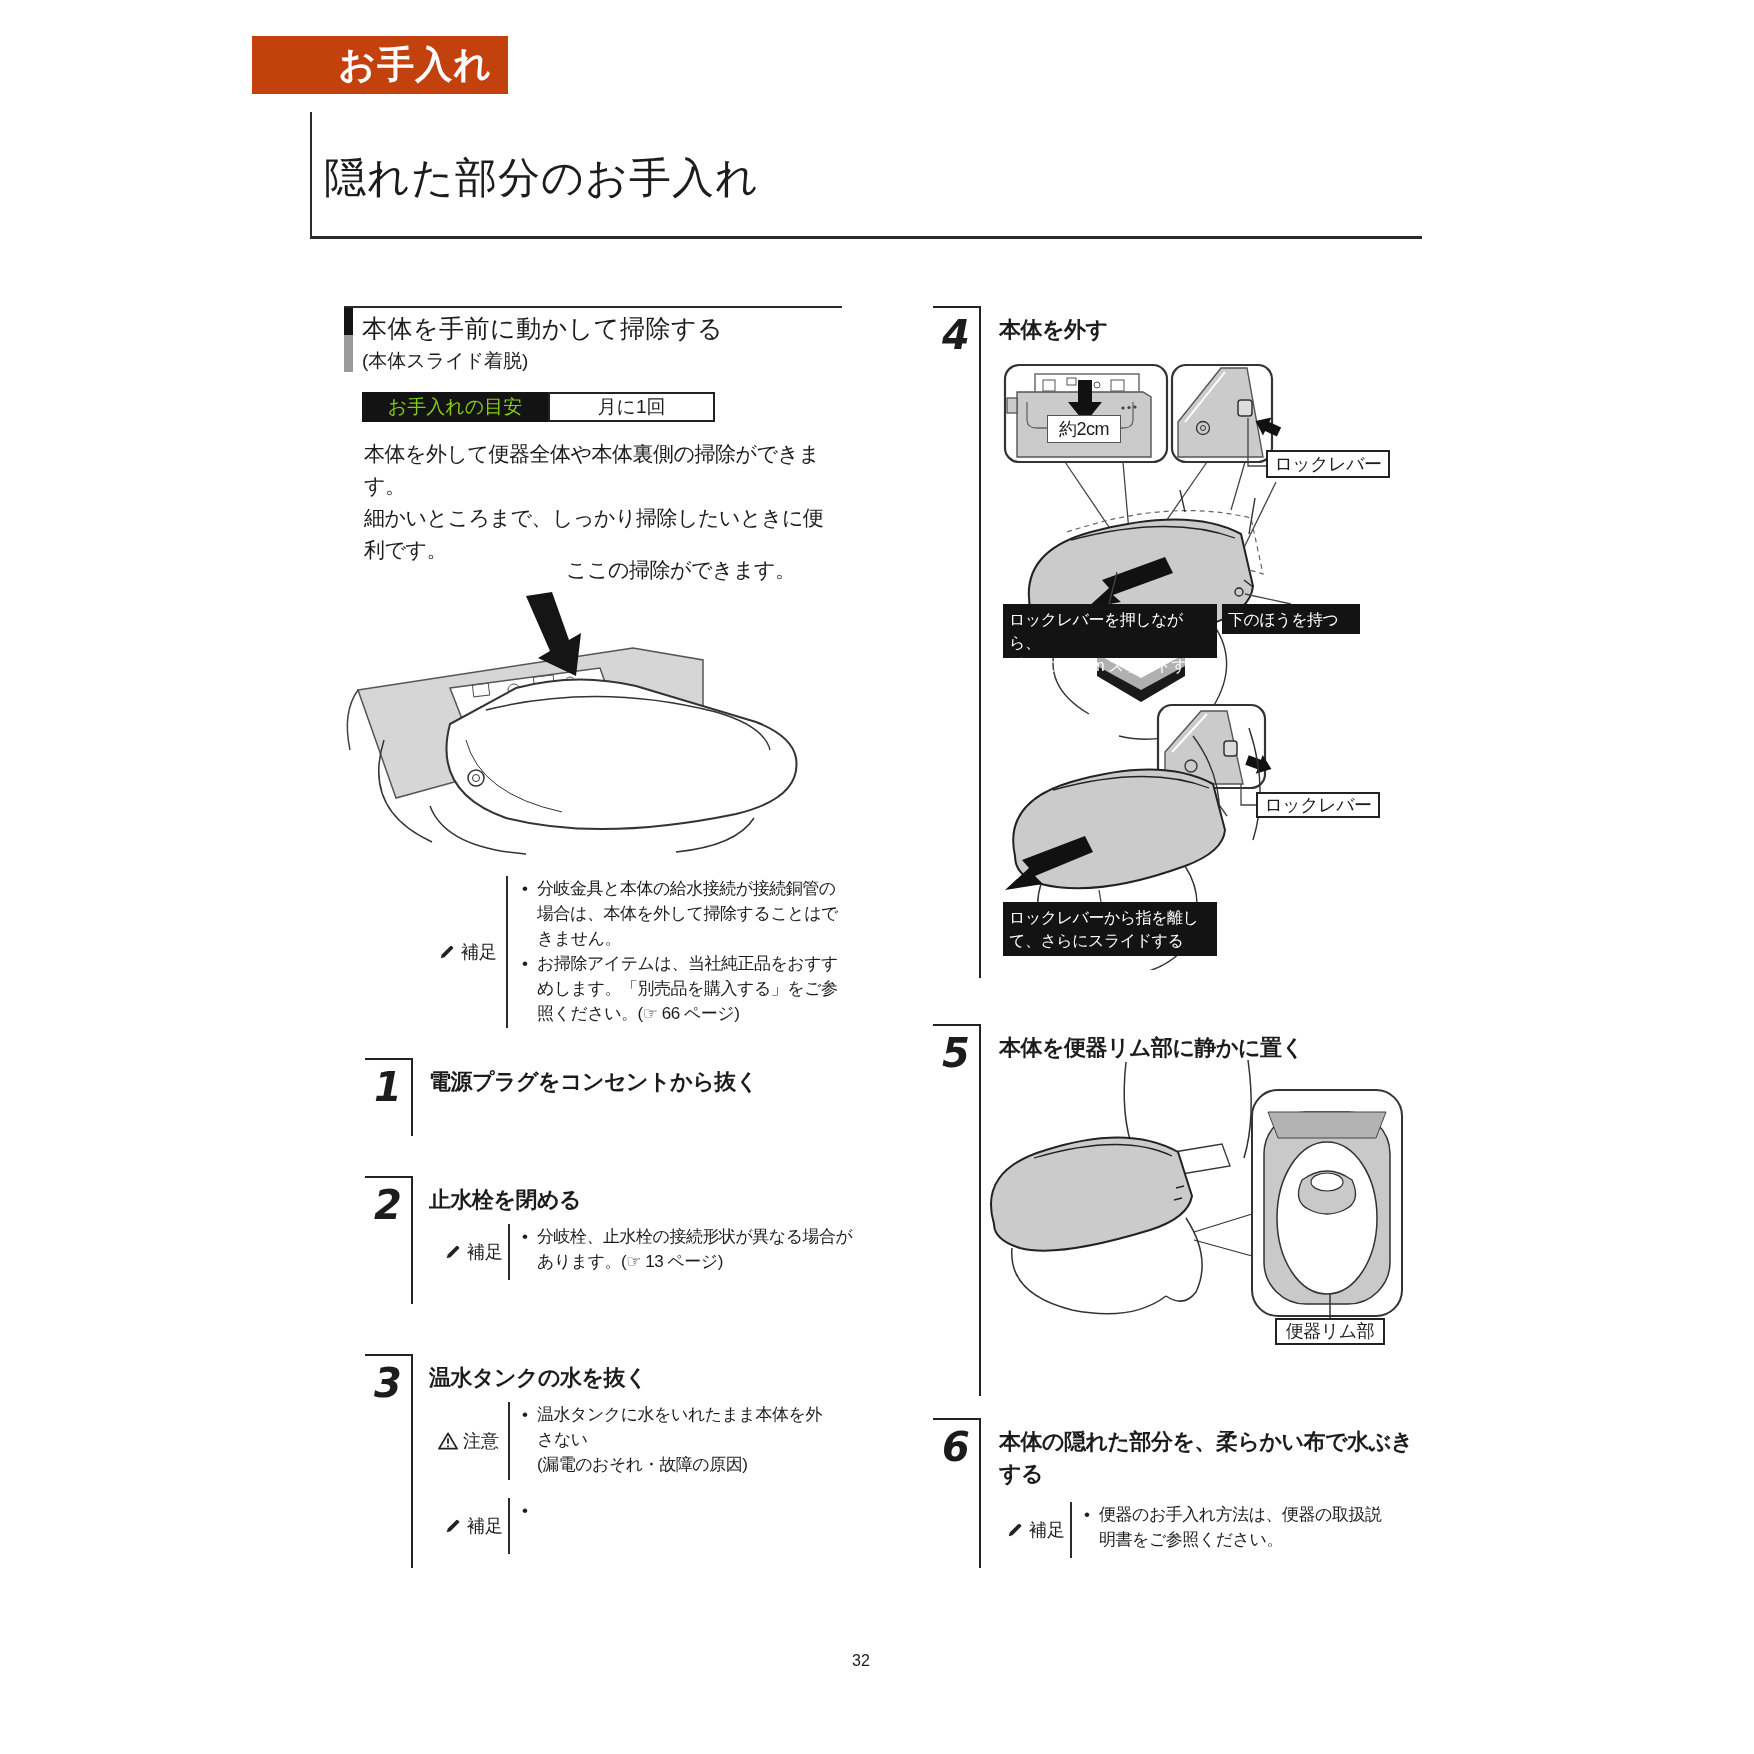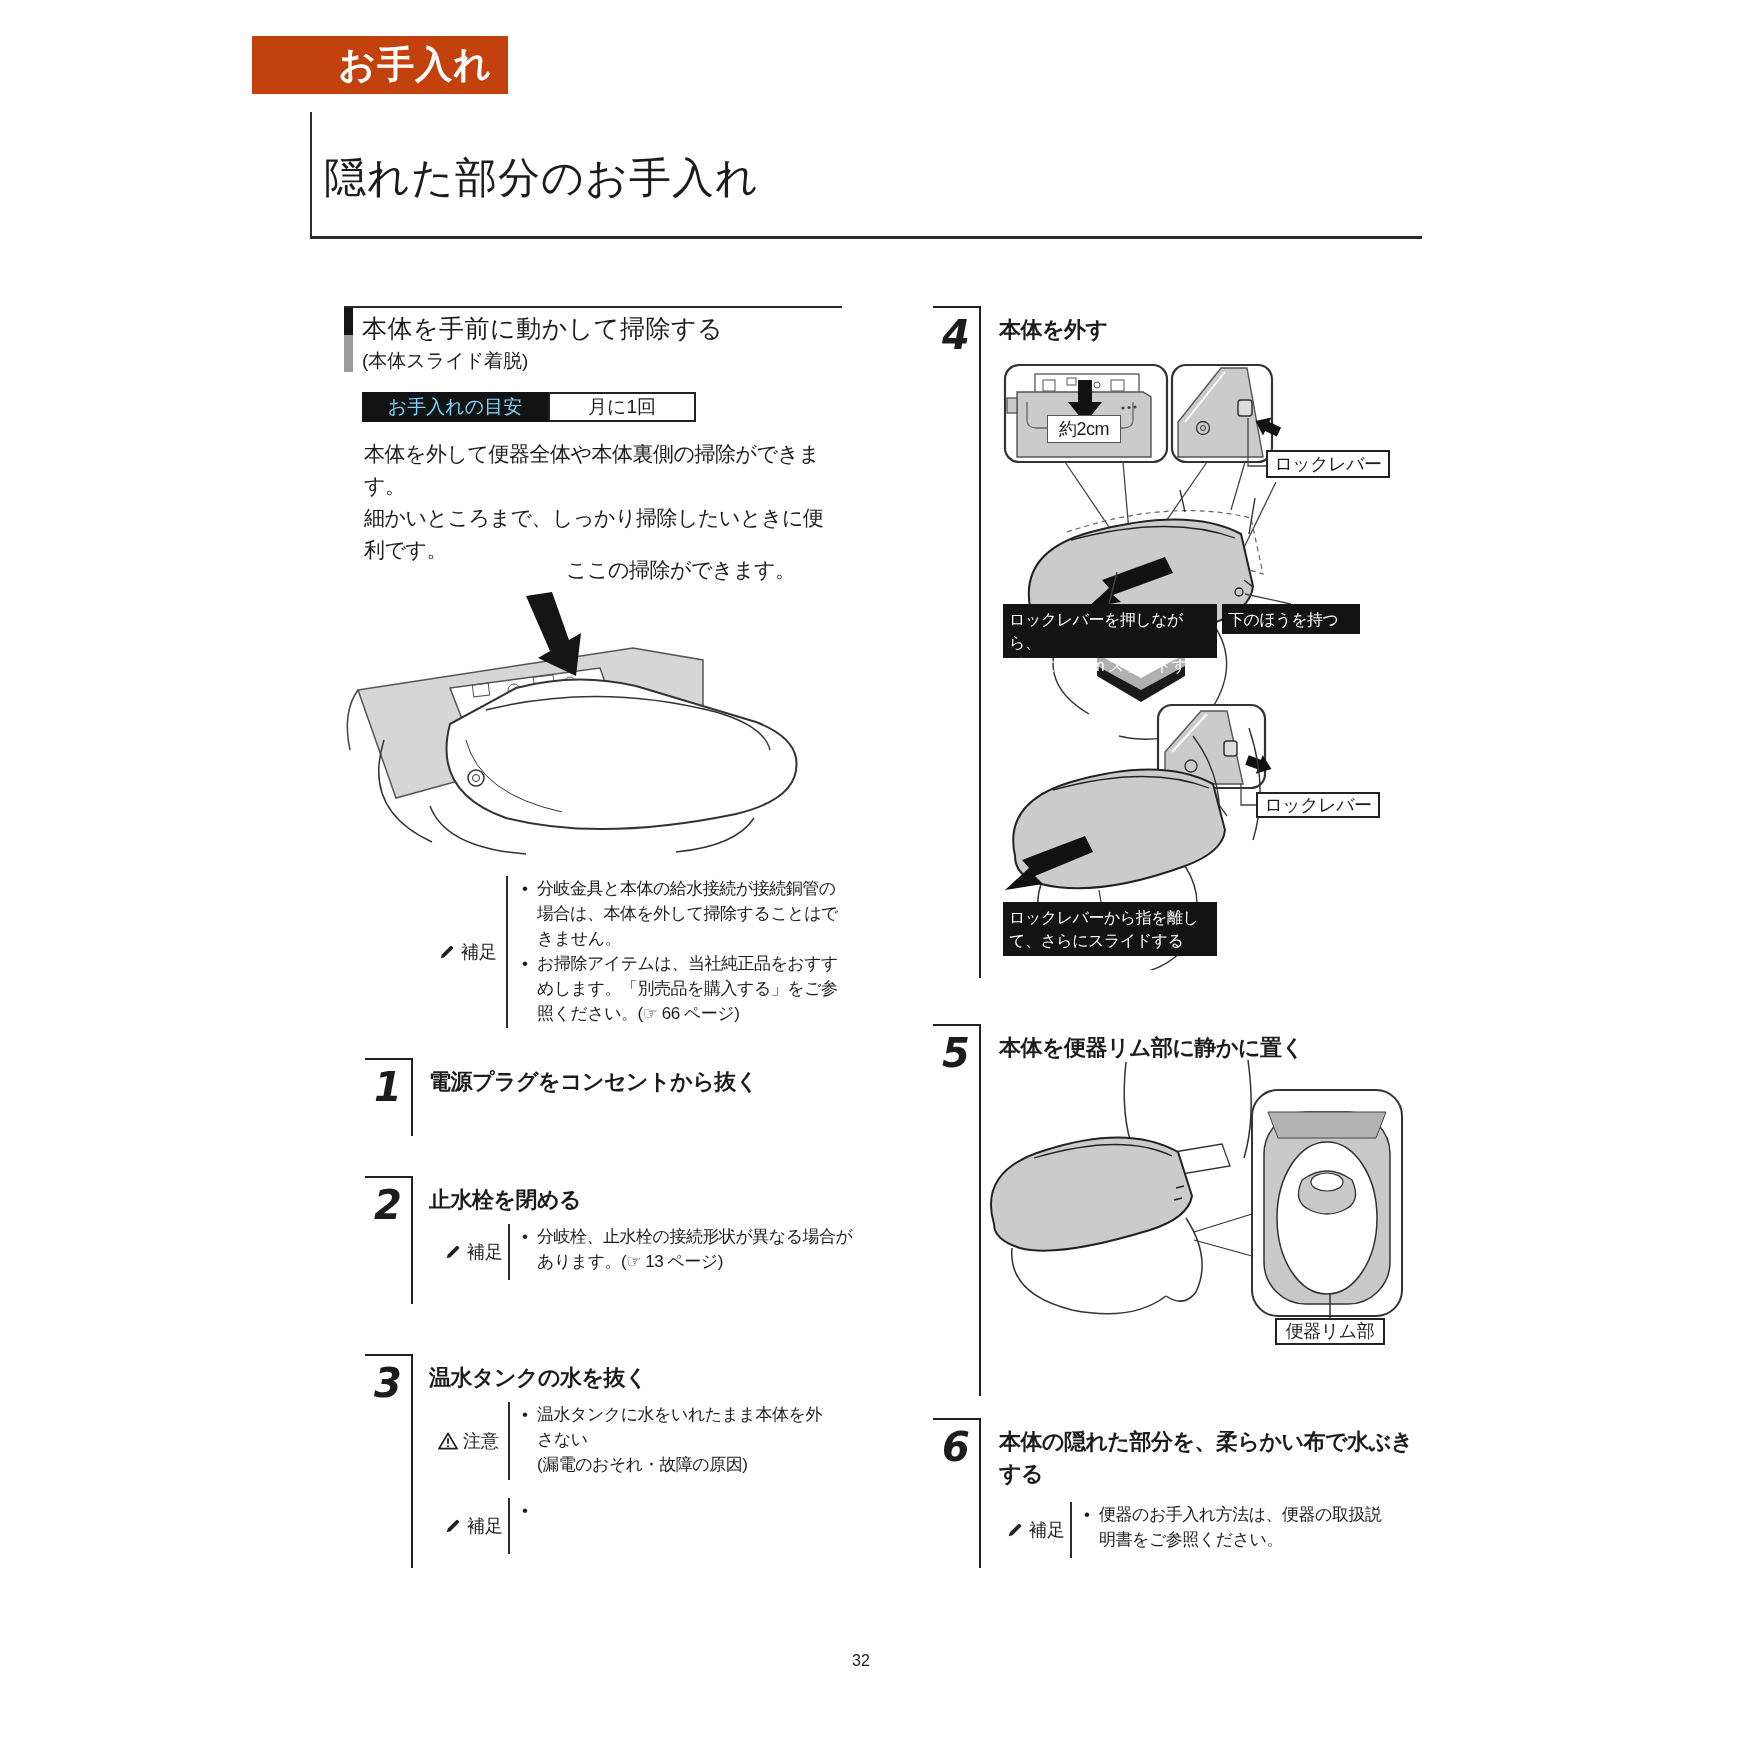--- a/index.html
+++ b/index.html
@@ -18,23 +18,23 @@
   .page-title { left:324px; top:150px; font-size:42px; font-weight:500; letter-spacing:1px; }
   .title-underline { left:310px; top:236px; width:1112px; height:3px; background:#2b2b2b; }
 
   
   .sec-rule { left:344px; top:306px; width:498px; height:2px; background:#2b2b2b; }
   .sec-marker { left:344px; top:308px; width:9px; height:64px;
                 background:linear-gradient(#141414 0 42%, #9b9b9b 42% 100%); }
   .sec-heading { left:362px; top:312px; font-size:25px; font-weight:500; letter-spacing:0.5px; }
   .sec-sub { left:362px; top:348px; font-size:19px; }
 
-  .guide-label { left:362px; top:392px; width:186px; height:30px; background:#131313; color:#7dd3fc;
+  .guide-label { left:362px; top:392px; width:186px; height:30px; background:#131313; color:#84cc16;
                  font-size:19px; line-height:30px; text-align:center; }
-  .guide-value { left:548px; top:392px; width:148px; height:30px; background:#fff;
+  .guide-value { left:548px; top:392px; width:167px; height:30px; background:#fff;
                  border:2px solid #222; box-sizing:border-box; font-size:19px; line-height:26px; text-align:center; }
 
   .paragraph { left:364px; top:438px; width:472px; font-size:21px; line-height:32px; letter-spacing:-0.5px; }
   .illus-caption { left:566px; top:556px; font-size:21px; letter-spacing:-0.5px; }
 
   
   .note-label { font-size:18px; display:flex; align-items:center; gap:5px; white-space:nowrap; }
   .note-divider { width:2px; background:#2b2b2b; }
   .note-list { margin:0; padding:0; list-style:none; font-size:17px; line-height:25px; letter-spacing:-0.5px; }
   .note-list li { position:relative; padding-left:15px; }

